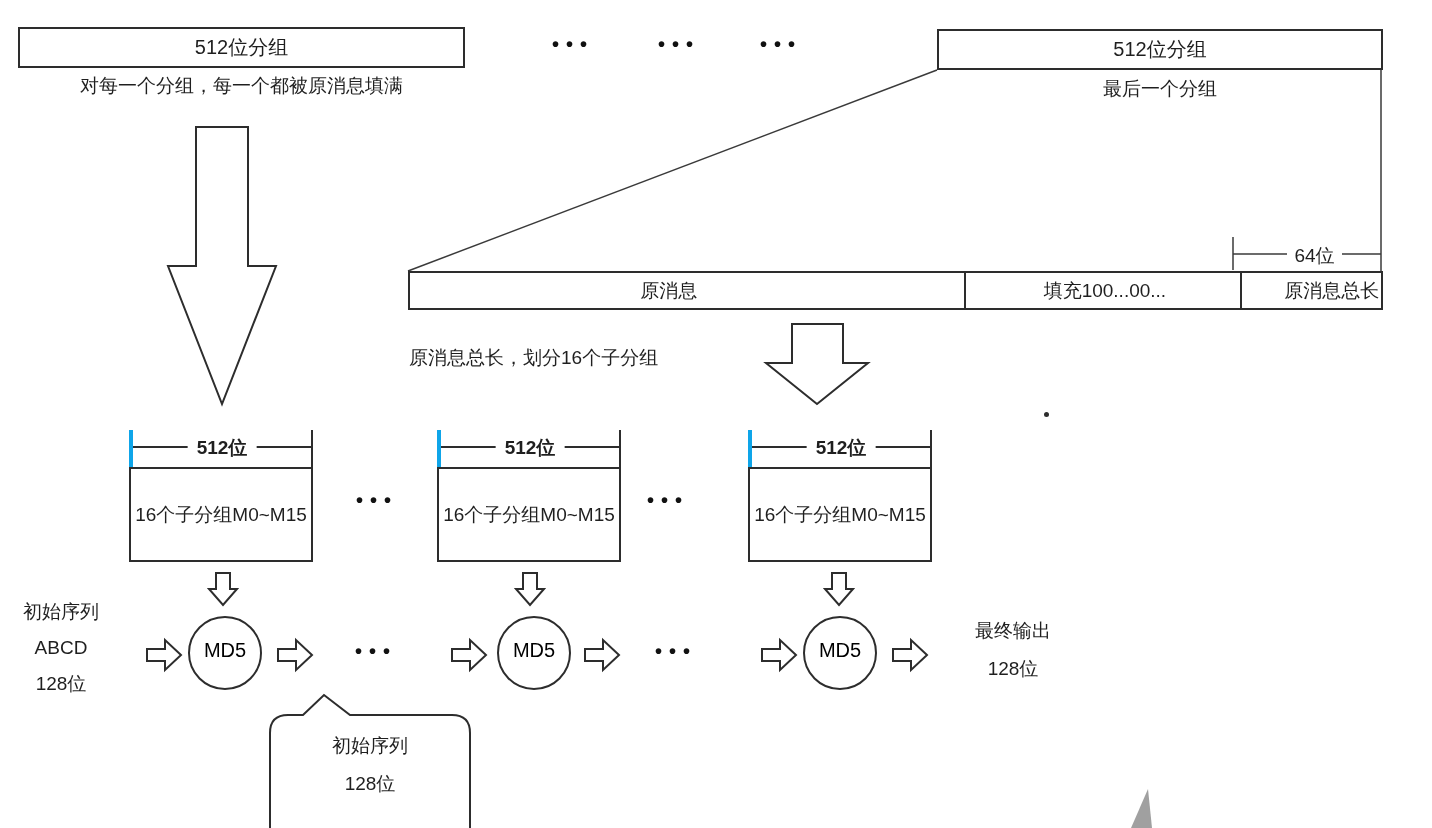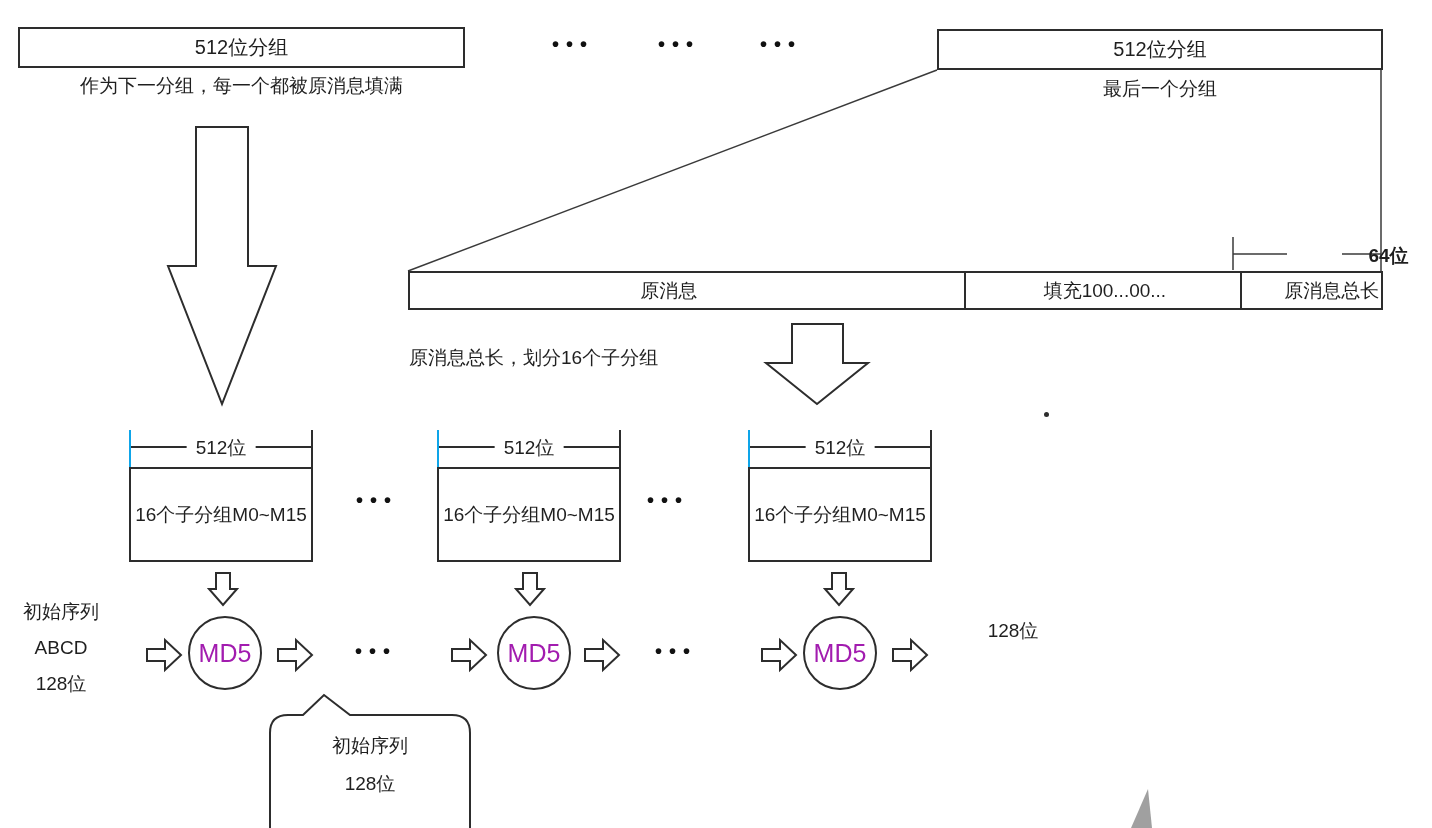--- a/index.html
+++ b/index.html
@@ -24,33 +24,33 @@
   .exp-row{display:flex;border:2px solid #2d2d2d;background:#fff;gap:37px;}
   .exp-cell{
     display:flex;align-items:center;justify-content:center;
     font-size:19px;height:100%;box-sizing:border-box;
   }
   .exp-cell + .exp-cell{border-left:2px solid #2d2d2d;padding-left:40px;}
   
   .sgbox{width:184px;}
   .sg-measure{
     position:relative;height:37px;
-    border-left:2px solid #0ea5e9;border-right:2px solid #2d2d2d;
+    border-left:4px solid #0ea5e9;border-right:2px solid #2d2d2d;font-weight:bold;
   }
   .sg-measure-line{position:absolute;left:0;right:0;top:16px;border-top:2px solid #2d2d2d;}
   .sg-measure-label{
     position:absolute;left:50%;top:5px;transform:translateX(-50%);
     background:#fff;padding:0 9px;font-size:19px;white-space:nowrap;
   }
   .sg-body{
     border:2px solid #2d2d2d;height:91px;background:#fff;
     display:flex;flex-direction:row;align-items:center;justify-content:center;
     font-size:19px;line-height:33px;
   }
-  .md5-label{font-size:25px;color:#a21caf;}
+  .md5-label{font-size:20px;color:#000000;}
   .tinydot{width:5px;height:5px;background:#2d2d2d;border-radius:50%;}
 </style>
 </head>
 <body>
 
 <svg class="layer" width="1432" height="828" viewBox="0 0 1432 828">
 
   <line class="thin" x1="937" y1="70" x2="408" y2="271"></line>
   <line class="thin" x1="1381" y1="70" x2="1381" y2="271"></line>
 
@@ -79,37 +79,37 @@
 
   <path class="shape" d="M 270 733 Q 270 715 288 715 L 303 715 L 324 695 L 350 715 L 452 715
                          Q 470 715 470 733 L 470 845 Q 470 861 452 861 L 288 861 Q 270 861 270 845 Z"></path>
 
   <polygon points="1148,789 1131,828 1152,828" fill="#8f8f8f" opacity="0.85"></polygon>
 </svg>
 
 <div class="abs box" style="left:18px;top:27px;width:447px;height:41px;">
   <span>512位分组</span>
 </div>
-<div class="abs caption center" style="left:18px;top:73px;width:447px;">作为下一分组，每一个都被原消息填满</div>
+<div class="abs caption center" style="left:18px;top:73px;width:447px;">对每一个分组，每一个都被原消息填满</div>
 
 <span class="abs dots" style="left:552px;top:33px;">•••</span>
 <span class="abs dots" style="left:658px;top:33px;">•••</span>
 <span class="abs dots" style="left:760px;top:33px;">•••</span>
 
 <div class="abs box" style="left:937px;top:29px;width:446px;height:41px;">
   <span>512位分组</span>
 </div>
 <div class="abs caption center" style="left:937px;top:76px;width:446px;">最后一个分组</div>
 
 <div class="abs exp-row" style="left:408px;top:271px;width:975px;height:39px;">
   <div class="exp-cell" style="width:567px;">原消息</div>
   <div class="exp-cell" style="width:258px;">填充100...00...</div>
   <div class="exp-cell" style="width:150px;font-family:Liberation Mono, monospace;">原消息总长</div>
 </div>
-<div class="abs caption center" style="left:1361px;top:243px;width:55px;font-weight:bold;">64位</div>
+<div class="abs caption center" style="left:1287px;top:243px;width:55px;">64位</div>
 
 <div class="abs caption" style="left:409px;top:345px;">原消息总长，划分16个子分组</div>
 
 <div class="abs sgbox" style="left:129px;top:430px;">
   <div class="sg-measure">
     <div class="sg-measure-line"></div>
     <span class="sg-measure-label">512位</span>
   </div>
   <div class="sg-body">
     <div>16个子分组</div>
@@ -149,20 +149,21 @@
   <div>128位</div>
 </div>
 
 <div class="abs md5-label center" style="left:185px;top:639px;width:80px;">MD5</div>
 <span class="abs dots" style="left:355px;top:640px;">•••</span>
 <div class="abs md5-label center" style="left:494px;top:639px;width:80px;">MD5</div>
 <span class="abs dots" style="left:655px;top:640px;">•••</span>
 <div class="abs md5-label center" style="left:800px;top:639px;width:80px;">MD5</div>
 
 <div class="abs caption center" style="left:948px;top:612px;width:130px;line-height:38px;">
+  <div>最终输出</div>
   <div>128位</div>
 </div>
 
 <div class="abs caption center" style="left:272px;top:727px;width:196px;line-height:38px;">
   <div>初始序列</div>
   <div>128位</div>
 </div>
 
 <div class="abs tinydot" style="left:1044px;top:412px;"></div>
 

